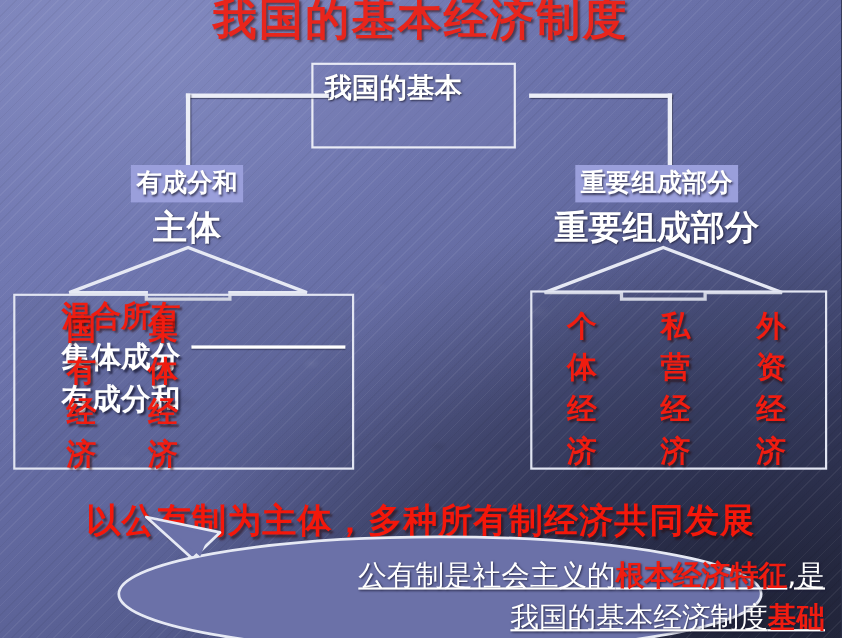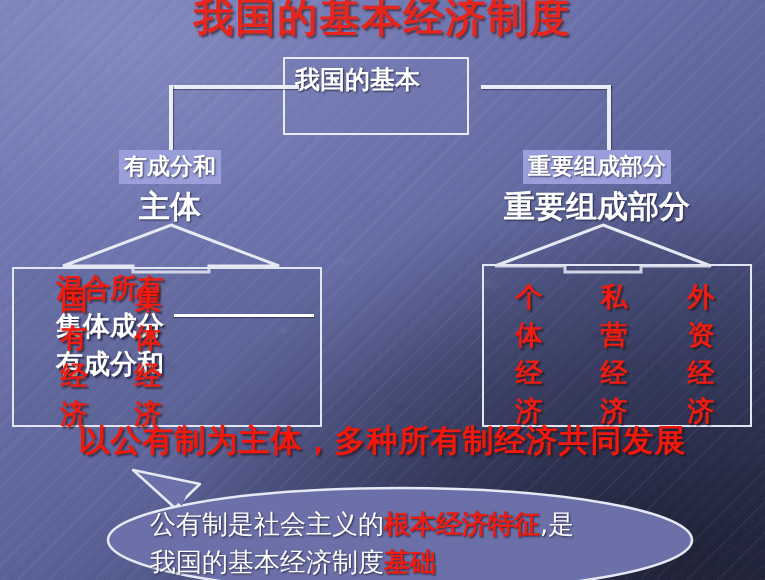--- a/index.html
+++ b/index.html
@@ -152,39 +152,40 @@
     box-shadow: 0 1px 1px rgba(20,20,40,0.5);
   }
 
   
   #rb-col1 { left: 20px;  top: 12px;  width: 50px; }
   #rb-col2 { left: 105px; top: 12px;  width: 50px; }
   #rb-col3 { left: 192px; top: 12px;  width: 50px; }
 
   
   #conclusion {
-    left: 0; right: 0; top: 420px;
+    left: 0; right: 0; top: 453px;
     text-align: center;
     color: #f4170a;
     font-size: 31px;
     font-weight: bold;
     letter-spacing: 1px;
     text-shadow: 2px 2px 2px rgba(40,8,8,0.55);
     white-space: nowrap;
   }
 
   
   #callout-svg { left: 0; top: 462px; }
   #callout-text {
     left: 150px; top: 505px; width: 600px;
-    text-align: left;
+    text-align: right;
     font-size: 26px;
     line-height: 38px;
     color: #ffffff;
     text-shadow: 1px 1px 2px rgba(25,25,50,0.8);
+    text-decoration: underline;
   }
   #callout-text .em { color: #f01c10; font-weight: bold; }
 </style>
 </head>
 <body>
 
 <div id="slide">
 
   <div id="texture-stripes" class="abs"></div>
   <div id="texture-bubbles" class="abs"></div>

